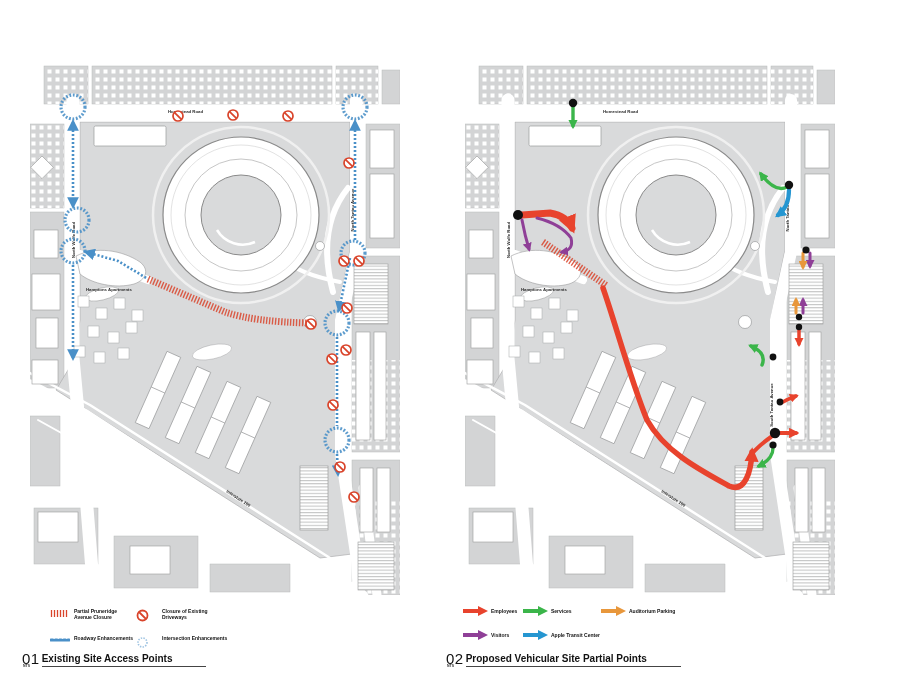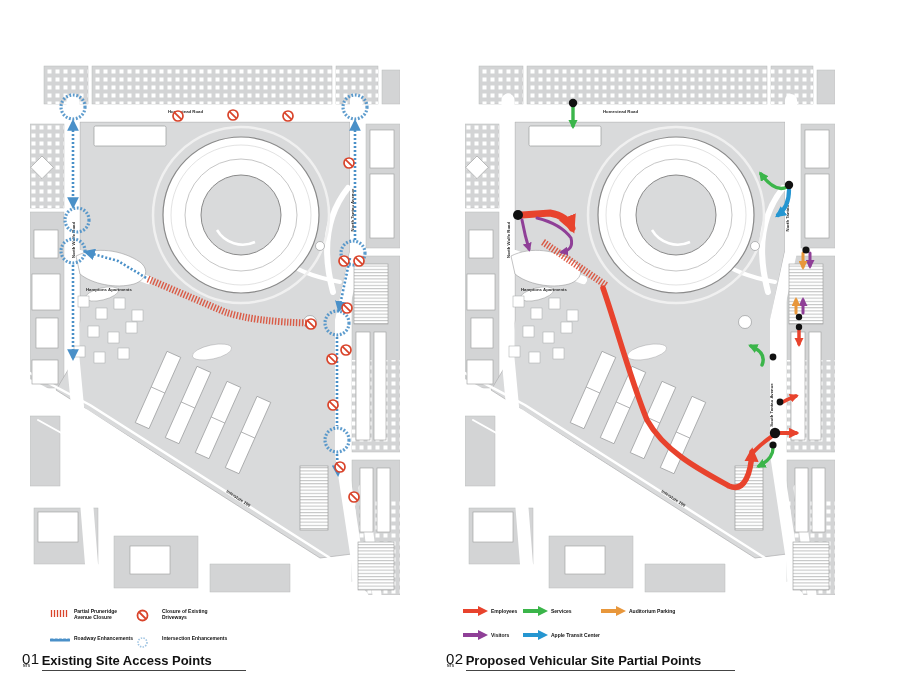--- a/index.html
+++ b/index.html
@@ -23,21 +23,21 @@
   .lr-i1{width:78px;}
   .lr-i3{width:60px;}
 
   
   .title{position:absolute;display:flex;align-items:flex-start;}
   .title-left{left:22px;top:650px;}
   .title-right{left:446px;top:650px;}
   .title .numwrap{position:relative;margin-right:2px;}
   .title .num{font-size:15px;font-weight:500;letter-spacing:.5px;}
   .title .nts{position:absolute;left:1px;top:14px;font-size:3.5px;font-weight:700;color:#333;}
-  .title .ttl{font-size:13px;font-weight:700;border-bottom:1.5px solid #444;
+  .title .ttl{font-size:10px;font-weight:700;border-bottom:1.5px solid #444;
     padding:2px 34px 2px 0;margin-top:1px;white-space:nowrap;}
 
   svg text{font-family:"Liberation Sans",sans-serif;}
 </style>
 </head>
 <body>
 
 <svg class="panel panel-left" viewBox="0 0 370 535">
   <defs>
     <pattern id="pat-houses" width="8" height="8" patternUnits="userSpaceOnUse">

